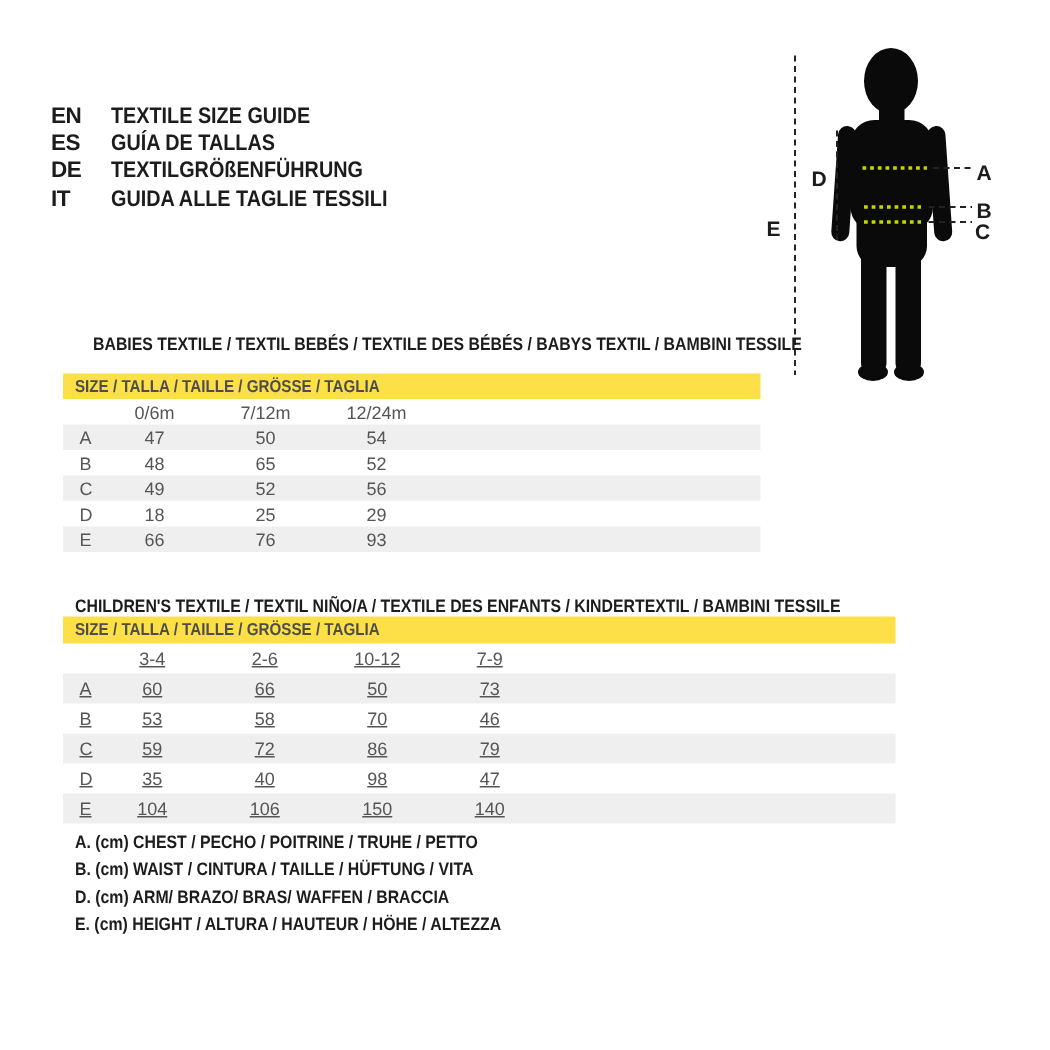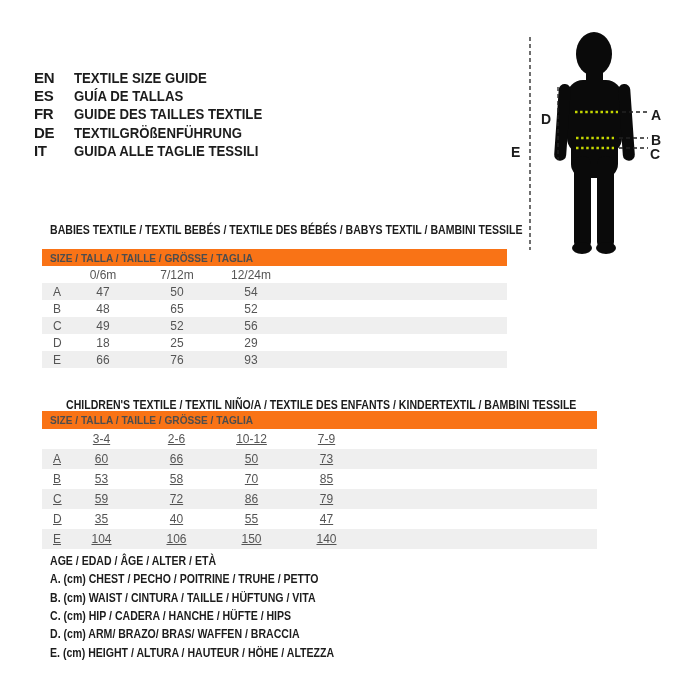--- a/index.html
+++ b/index.html
@@ -18,21 +18,21 @@
   .lang-label{font-weight:bold;font-size:15px;color:#1c1c1c;}
 
   
   .fig-label{position:absolute;font-weight:bold;font-size:14px;color:#1c1c1c;}
 
   
   .section-title{font-weight:bold;font-size:12px;color:#1c1c1c;}
 
   
   .size-table{position:absolute;left:42px;}
-  .thead-bar{background:#f97316;display:flex;align-items:center;padding-left:8px;}
+  .thead-bar{background:#fde047;display:flex;align-items:center;padding-left:8px;}
   .thead-bar .bar-text{font-weight:bold;font-size:11.5px;color:#4d4d4d;}
   .trow{display:grid;align-items:center;font-size:12px;color:#555555;}
   .trow.alt{background:#efefef;}
   .cell-label{padding-left:11px;}
   .cell-val{text-align:center;}
   .btable{width:465px;top:249px;}
   .btable .thead-bar{height:17px;}
   .btable .trow{grid-template-columns:24px 74px 74px 74px 1fr;height:17px;}
   .ctable{width:555px;top:411px;}
   .ctable .thead-bar{height:18px;}
@@ -49,24 +49,20 @@
 <div>
 
   <div class="abs lang-block">
     <div class="lang-row">
       <span class="lang-code">EN</span>
       <span class="lang-label cond">TEXTILE SIZE GUIDE</span>
     </div>
     <div class="lang-row">
       <span class="lang-code">ES</span>
       <span class="lang-label cond">GUÍA DE TALLAS</span>
-    </div>
-    <div class="lang-row">
-      <span class="lang-code">FR</span>
-      <span class="lang-label cond">GUIDE DES TAILLES TEXTILE</span>
     </div>
     <div class="lang-row">
       <span class="lang-code">DE</span>
       <span class="lang-label cond">TEXTILGRÖßENFÜHRUNG</span>
     </div>
     <div class="lang-row">
       <span class="lang-code">IT</span>
       <span class="lang-label cond">GUIDA ALLE TAGLIE TESSILI</span>
     </div>
   </div>
@@ -92,21 +88,21 @@
     <line x1="114" y1="110" x2="143" y2="110" stroke="#222222" stroke-width="1.3" stroke-dasharray="4 3"></line>
     <line x1="71" y1="120" x2="109" y2="120" stroke="#c4d600" stroke-width="2.4" stroke-dasharray="2.5 2.6"></line>
     <line x1="114" y1="120" x2="143" y2="120" stroke="#222222" stroke-width="1.3" stroke-dasharray="4 3"></line>
   </svg>
   <div class="fig-label" style="left:651px;top:107px;">A</div>
   <div class="fig-label" style="left:651px;top:132px;">B</div>
   <div class="fig-label" style="left:650px;top:146px;">C</div>
   <div class="fig-label" style="left:541px;top:111px;">D</div>
   <div class="fig-label" style="left:511px;top:144px;">E</div>
 
-  <div class="abs" style="left:50px;top:220px;">
+  <div class="abs" style="left:62px;top:220px;">
     <span class="section-title cond">BABIES TEXTILE / TEXTIL BEBÉS / TEXTILE DES BÉBÉS / BABYS TEXTIL / BAMBINI TESSILE</span>
   </div>
   <div class="size-table btable">
     <div class="thead-bar">
       <span class="bar-text cond">SIZE / TALLA / TAILLE / GRÖSSE / TAGLIA</span>
     </div>
     <div class="trow">
       <div class="cell-label"></div>
       <div class="cell-val">0/6m</div>
       <div class="cell-val">7/12m</div>
@@ -143,21 +139,21 @@
     </div>
     <div class="trow alt">
       <div class="cell-label">E</div>
       <div class="cell-val">66</div>
       <div class="cell-val">76</div>
       <div class="cell-val">93</div>
       <div></div>
     </div>
   </div>
 
-  <div class="abs" style="left:66px;top:395px;">
+  <div class="abs" style="left:50px;top:395px;">
     <span class="section-title cond">CHILDREN'S TEXTILE / TEXTIL NIÑO/A / TEXTILE DES ENFANTS / KINDERTEXTIL / BAMBINI TESSILE</span>
   </div>
   <div class="size-table ctable">
     <div class="thead-bar">
       <span class="bar-text cond">SIZE / TALLA / TAILLE / GRÖSSE / TAGLIA</span>
     </div>
     <div class="trow">
       <div class="cell-label"></div>
       <div class="cell-val">3-4</div>
       <div class="cell-val">2-6</div>
@@ -171,63 +167,57 @@
       <div class="cell-val">66</div>
       <div class="cell-val">50</div>
       <div class="cell-val">73</div>
       <div></div>
     </div>
     <div class="trow">
       <div class="cell-label">B</div>
       <div class="cell-val">53</div>
       <div class="cell-val">58</div>
       <div class="cell-val">70</div>
-      <div class="cell-val">85</div>
+      <div class="cell-val">46</div>
       <div></div>
     </div>
     <div class="trow alt">
       <div class="cell-label">C</div>
       <div class="cell-val">59</div>
       <div class="cell-val">72</div>
       <div class="cell-val">86</div>
       <div class="cell-val">79</div>
       <div></div>
     </div>
     <div class="trow">
       <div class="cell-label">D</div>
       <div class="cell-val">35</div>
       <div class="cell-val">40</div>
-      <div class="cell-val">55</div>
+      <div class="cell-val">98</div>
       <div class="cell-val">47</div>
       <div></div>
     </div>
     <div class="trow alt">
       <div class="cell-label">E</div>
       <div class="cell-val">104</div>
       <div class="cell-val">106</div>
       <div class="cell-val">150</div>
       <div class="cell-val">140</div>
       <div></div>
     </div>
   </div>
 
   <div class="abs legend-block">
     <div class="legend-row">
-      <span class="cond">AGE / EDAD / ÂGE / ALTER / ETÀ</span>
-    </div>
-    <div class="legend-row">
       <span class="cond">A. (cm) CHEST / PECHO / POITRINE / TRUHE / PETTO</span>
     </div>
     <div class="legend-row">
       <span class="cond">B. (cm) WAIST / CINTURA / TAILLE / HÜFTUNG / VITA</span>
     </div>
     <div class="legend-row">
-      <span class="cond">C. (cm) HIP / CADERA / HANCHE / HÜFTE / HIPS</span>
-    </div>
-    <div class="legend-row">
       <span class="cond">D. (cm) ARM/ BRAZO/ BRAS/ WAFFEN / BRACCIA</span>
     </div>
     <div class="legend-row">
       <span class="cond">E. (cm) HEIGHT / ALTURA / HAUTEUR / HÖHE / ALTEZZA</span>
     </div>
   </div>
 
 </div>
 
 </body></html>

